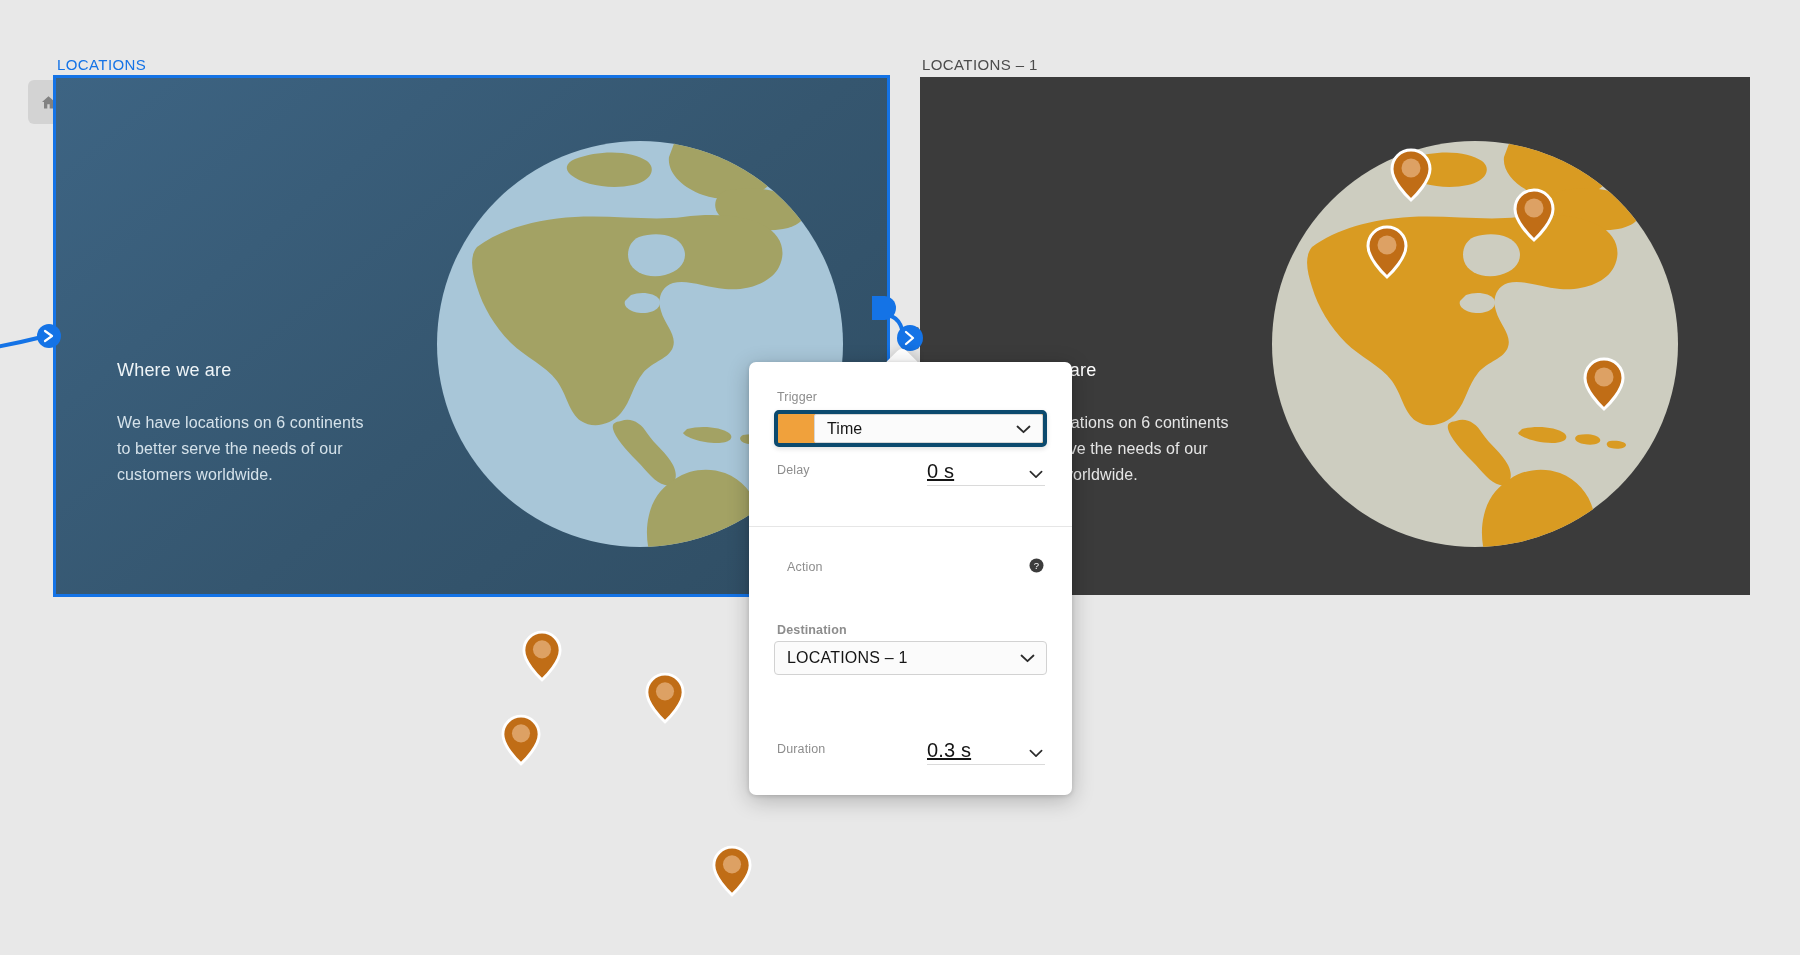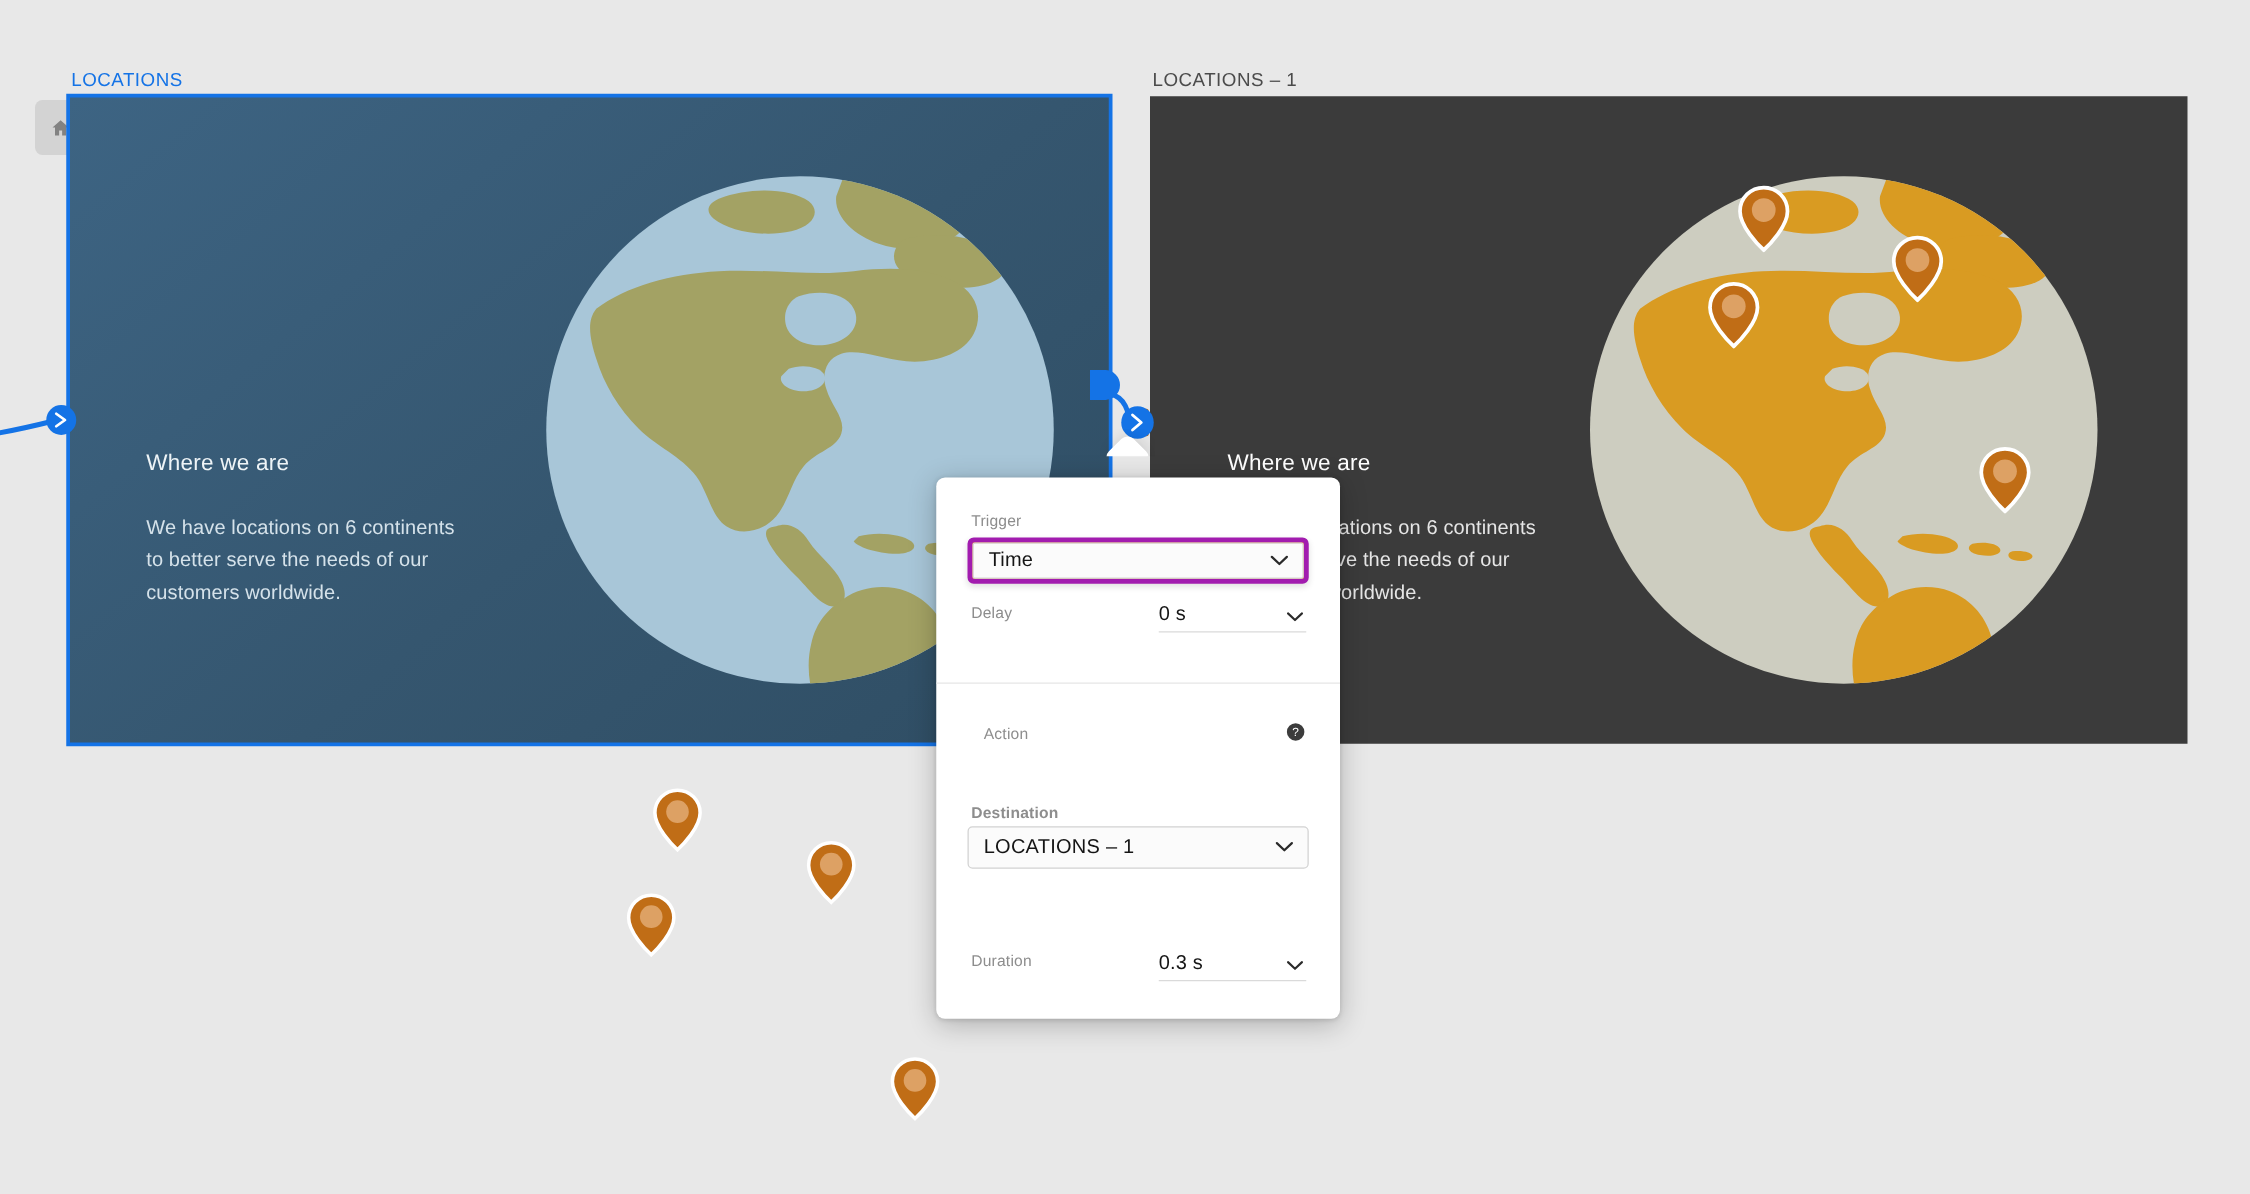--- a/index.html
+++ b/index.html
@@ -84,21 +84,21 @@
   
   .pin { position: absolute; }
   .pin svg { display: block; width: 100%; height: 100%; }
 
   
   #wires { position: absolute; left: 0; top: 0; width: 1800px; height: 955px; pointer-events: none; }
 
   
   #popup {
     position: absolute;
-    left: 749px; top: 382px;
+    left: 749px; top: 362px;
     width: 323px; height: 433px;
     background: #ffffff;
     border-radius: 7px;
     box-shadow: 0 5px 22px rgba(0,0,0,0.24), 0 1px 4px rgba(0,0,0,0.14);
   }
   #popup-notch {
     position: absolute;
     left: 880px; top: 343px;
     width: 44px; height: 22px;
     overflow: hidden;
@@ -116,24 +116,25 @@
 
   .field-label {
     font-size: 12.5px;
     color: #8d8d8d;
     letter-spacing: 0.15px;
   }
 
   
   .sel-hl-wrap {
     position: absolute;
-    border: 4px solid #a21caf;
+    border: 4px solid #0c4a6e;
     border-radius: 5px;
     background: #f0a13c;
     box-shadow: 0 2px 5px rgba(0,0,0,0.12);
+    padding-left: 36px;
   }
   .sel-box {
     position: relative;
     width: 100%; height: 100%;
     background: #fbfbfb;
     border: 1px solid #d6d6d6;
     border-radius: 2px;
     display: flex; align-items: center;
     padding: 0 12px;
   }
@@ -158,21 +159,21 @@
 
   
   .row-underline { position: absolute; display: flex; align-items: flex-start; }
   .row-underline .rlabel { position: absolute; left: 0; top: 5px; }
   .ul-field {
     position: absolute;
     border-bottom: 1px solid #dadada;
     height: 28px;
     display: flex; align-items: center;
   }
-  .ul-field .val { font-size: 16px; color: #151515; letter-spacing: 0.15px; }
+  .ul-field .val { font-size: 20px; color: #151515; letter-spacing: 0.15px; text-decoration: underline; }
   .ul-field .chev { position: absolute; right: 2px; top: 7px; }
 
   .divider {
     position: absolute;
     left: 0; right: 0;
     height: 1px;
     background: #e6e6e6;
   }
 
   .help-icon {

